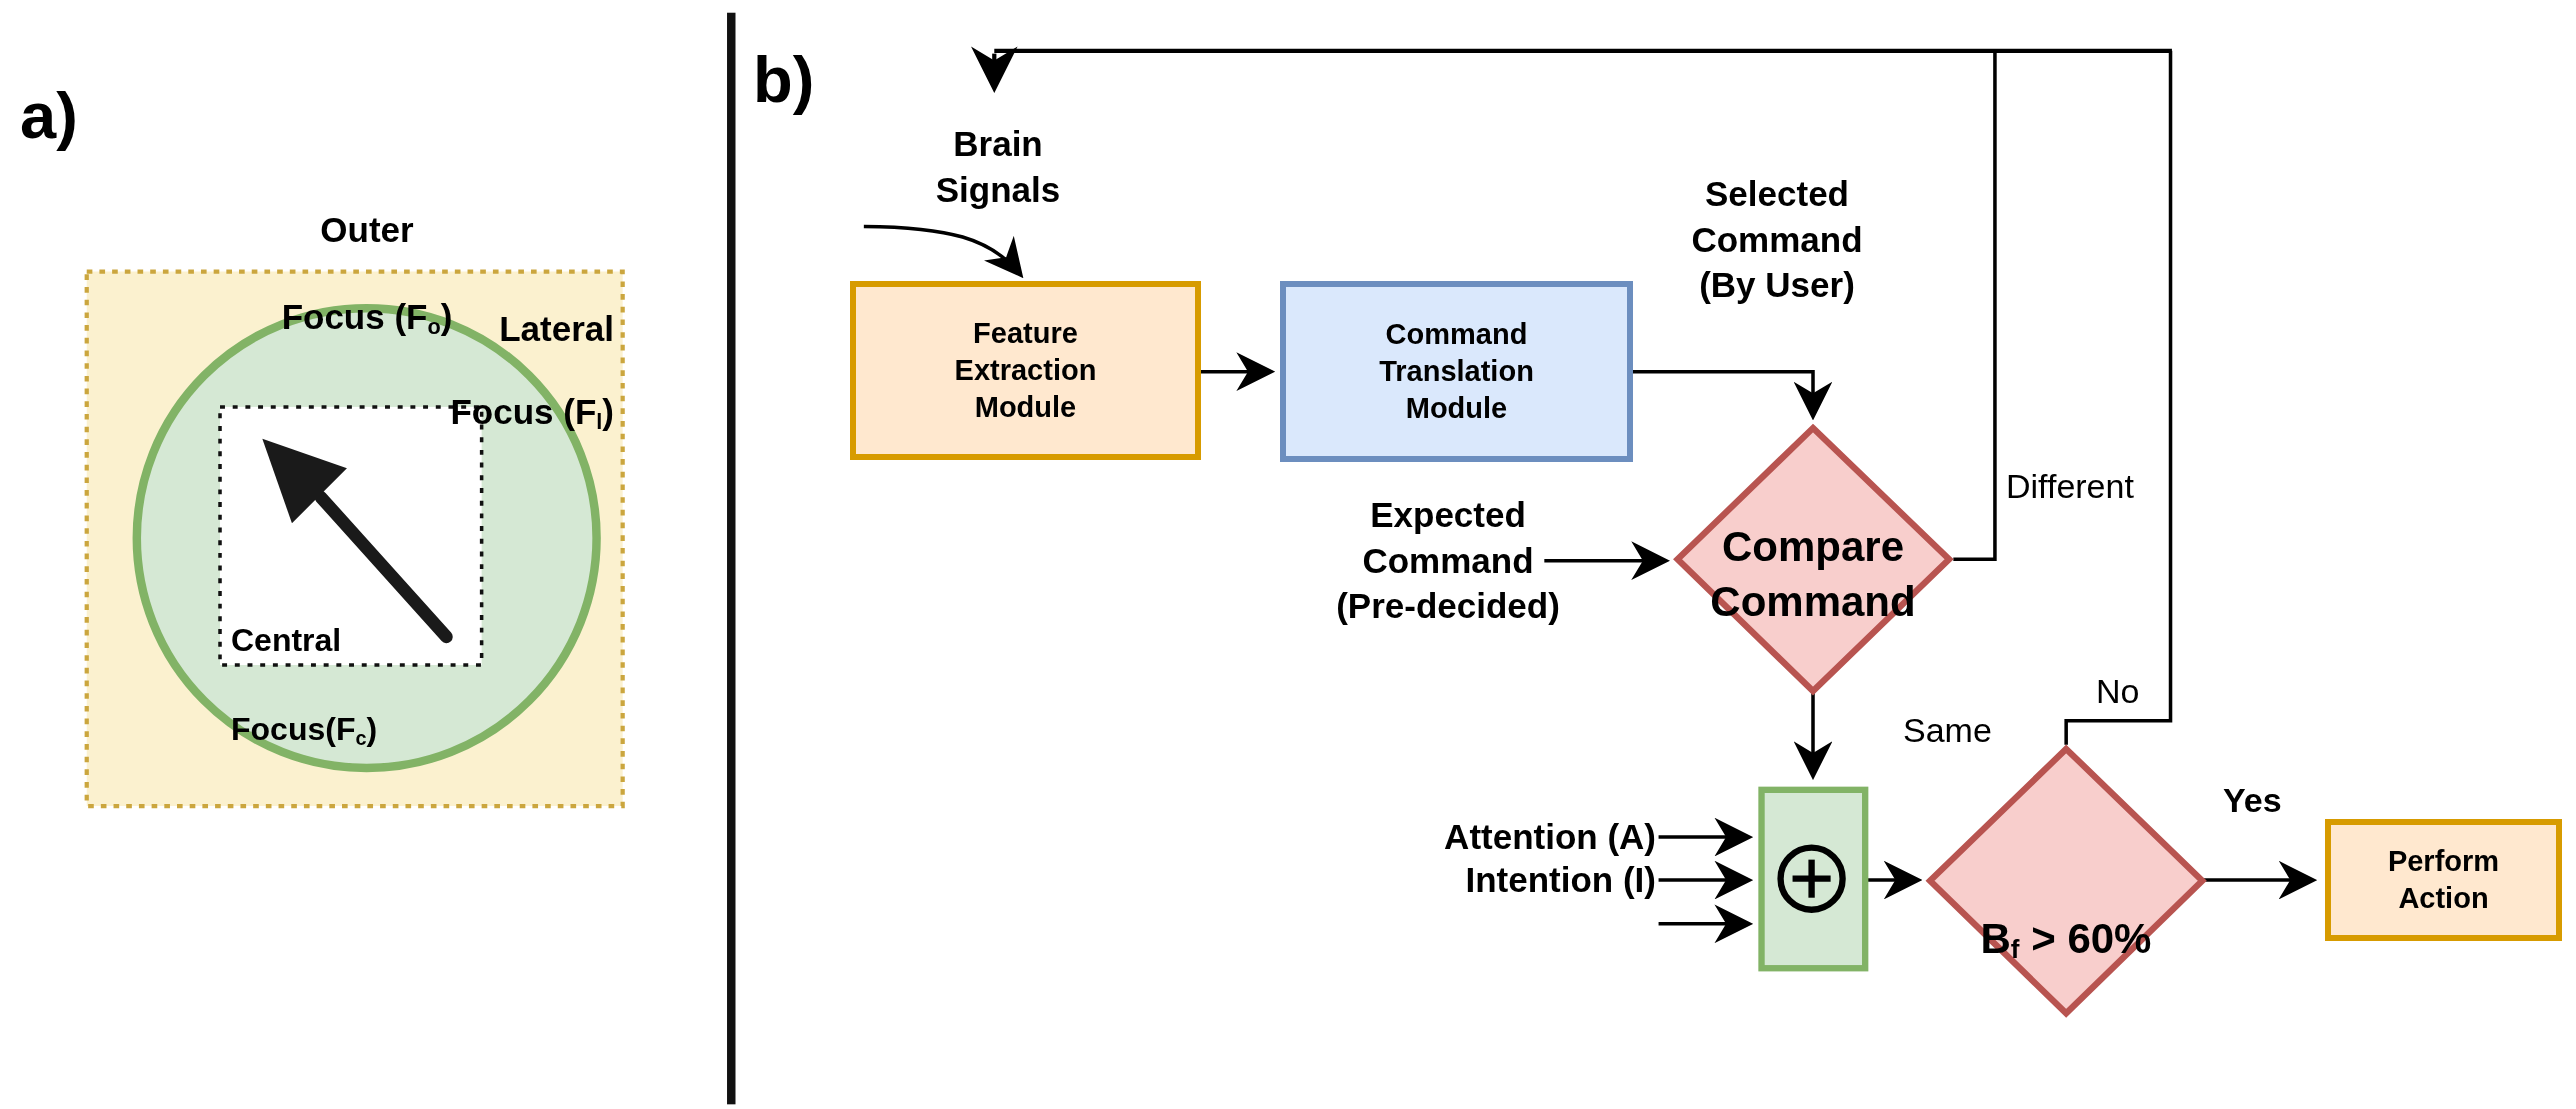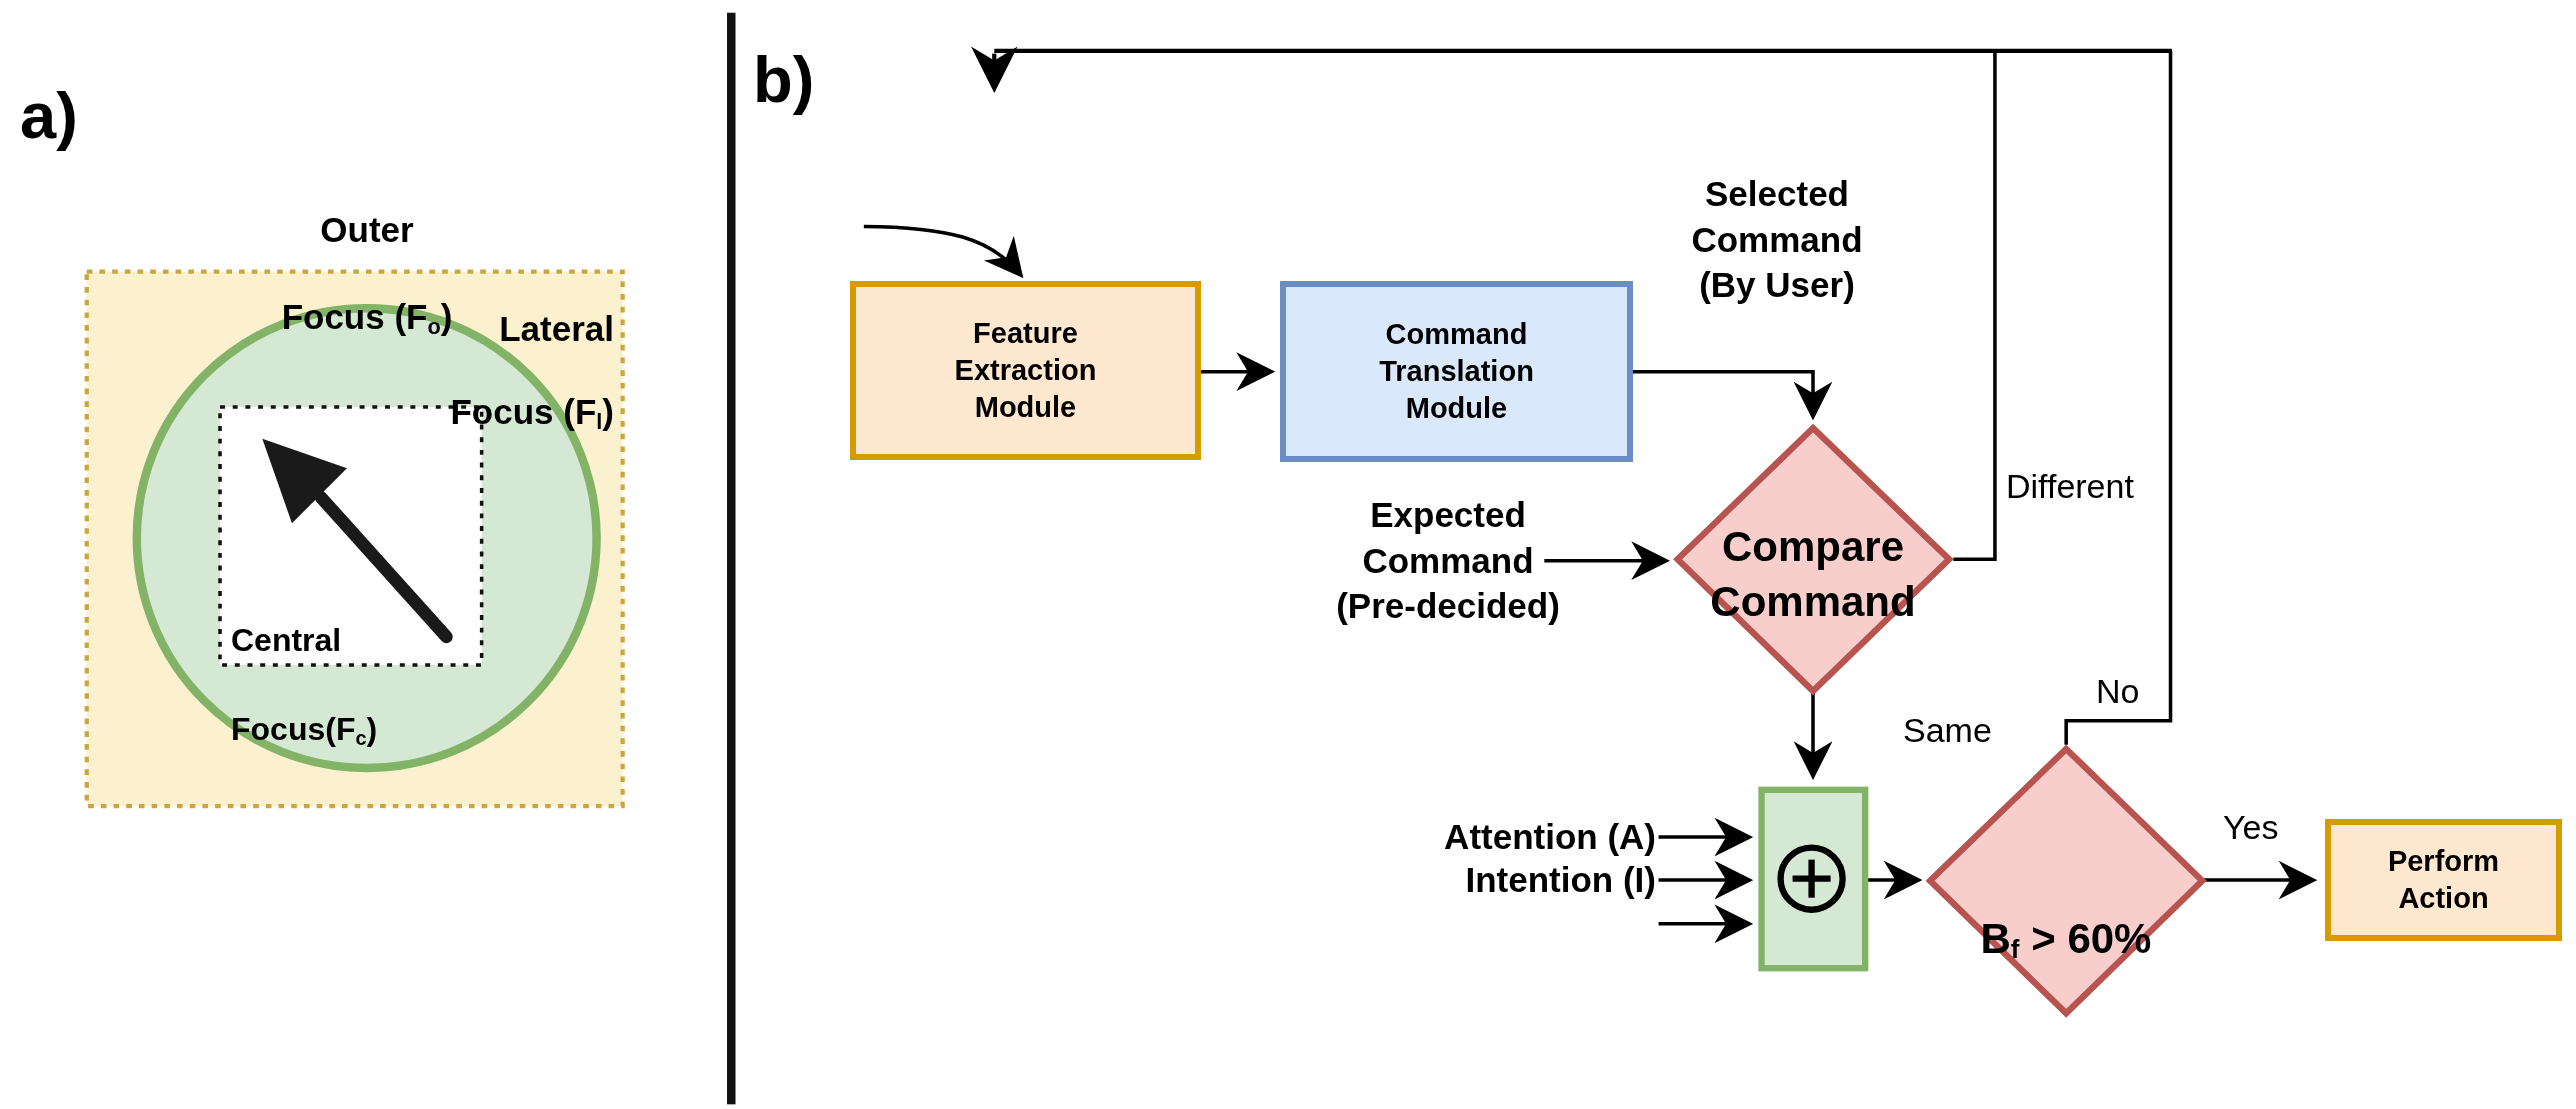--- a/index.html
+++ b/index.html
@@ -95,33 +95,35 @@
   <div class="lbl ann" style="left:417px;top:267px;width:197px;text-align:right;line-height:1.18;">
     <span>Lateral</span><br>
     <span>Focus (F</span><span class="sb">l</span><span>)</span>
   </div>
 
   <div class="lbl bold" style="left:231px;top:573px;font-size:32px;line-height:1.4;">
     <span>Central</span><br>
     <span>Focus(F</span><span class="sb">c</span><span>)</span>
   </div>
 
+  <div class="lbl ann" style="left:885px;top:121px;width:226px;">Brain
+Signals</div>
   <div class="lbl ann" style="left:1650px;top:171px;width:254px;">Selected
 Command
 (By User)</div>
   <div class="lbl ann" style="left:1319px;top:492px;width:258px;">Expected
 Command
 (Pre-decided)</div>
   <div class="lbl ann" style="left:1396px;top:814px;width:260px;text-align:right;">Attention (A)</div>
   <div class="lbl ann" style="left:1396px;top:857px;width:260px;text-align:right;">Intention (I)</div>
 
   <div class="lbl edge" style="left:2006px;top:468px;">Different</div>
   <div class="lbl edge" style="left:1903px;top:712px;">Same</div>
   <div class="lbl edge" style="left:2096px;top:673px;">No</div>
-  <div class="lbl edge" style="left:2223px;top:809px;">Yes</div>
+  <div class="lbl edge" style="left:2223px;top:782px;font-weight:bold;">Yes</div>
 
   <div class="node orange" style="left:850px;top:281px;width:351px;height:179px;">Feature
 Extraction
 Module</div>
   <div class="node blue" style="left:1280px;top:281px;width:353px;height:181px;">Command
 Translation
 Module</div>
   <div class="node orange" style="left:2325px;top:819px;width:237px;height:122px;">Perform
 Action</div>
 

